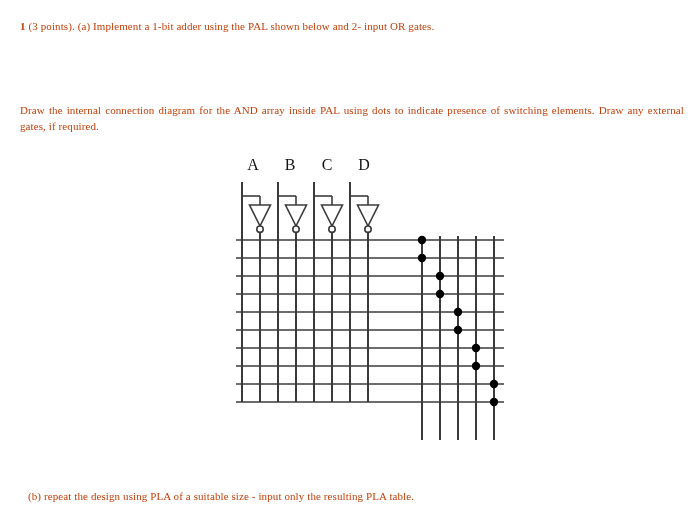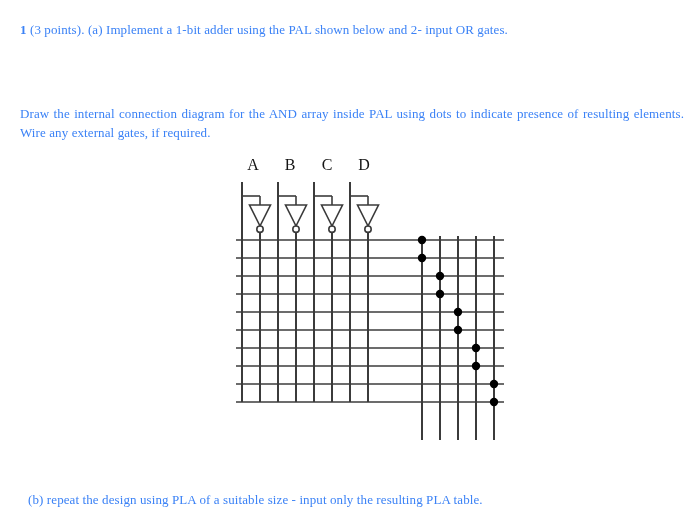--- a/index.html
+++ b/index.html
@@ -19,24 +19,24 @@
   #page {
     position: absolute;
     inset: 0;
     width: 700px;
     height: 512px;
   }
 
   
   .prose {
     position: absolute;
-    font-size: 13px;
+    font-size: 11px;
     line-height: 1.45;
     text-align: justify;
-    color: #3b82f6;
+    color: #c2410c;
     letter-spacing: 0.1px;
   }
   #para-intro {
     left: 20px;
     top: 8px;
     width: 664px;
   }
   #para-intro .lead {
     font-weight: bold;
   }
@@ -69,21 +69,21 @@
     fill: #141414;
   }
 </style>
 </head>
 <body>
 
 <div id="page">
 
   <p class="prose" id="para-intro"><span class="lead">1</span> <span>(3 points).</span> <span>(a)</span> <span>Implement a 1-bit adder using the PAL shown below and 2- input OR gates.</span></p>
 
-  <p class="prose" id="para-draw">Draw the internal connection diagram for the AND array inside PAL using dots to indicate presence of resulting elements. Wire any external gates, if required.</p>
+  <p class="prose" id="para-draw">Draw the internal connection diagram for the AND array inside PAL using dots to indicate presence of switching elements. Draw any external gates, if required.</p>
 
   <div id="diagram">
     <svg id="diagram-svg" width="700" height="320" viewBox="0 140 700 320">
       <g id="g-input-labels">
           <text x="253" y="170" text-anchor="middle" class="in-label" fill="#141414">A</text>
           <text x="290" y="170" text-anchor="middle" class="in-label" fill="#141414">B</text>
           <text x="327" y="170" text-anchor="middle" class="in-label" fill="#141414">C</text>
           <text x="364" y="170" text-anchor="middle" class="in-label" fill="#141414">D</text>
         </g>
       <g id="g-inputs">

